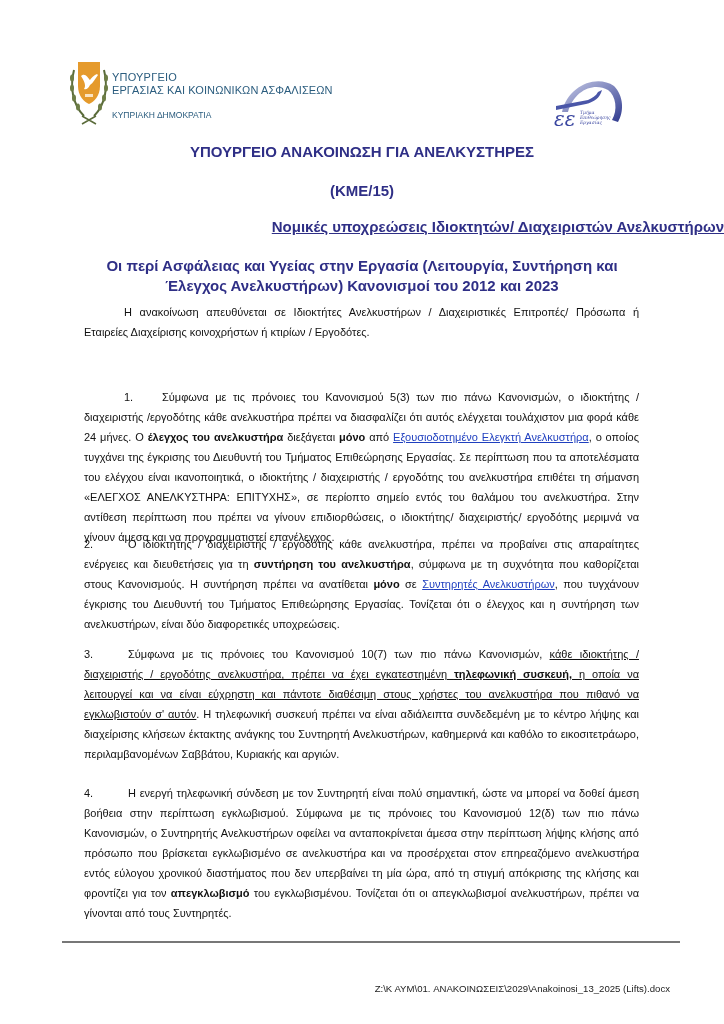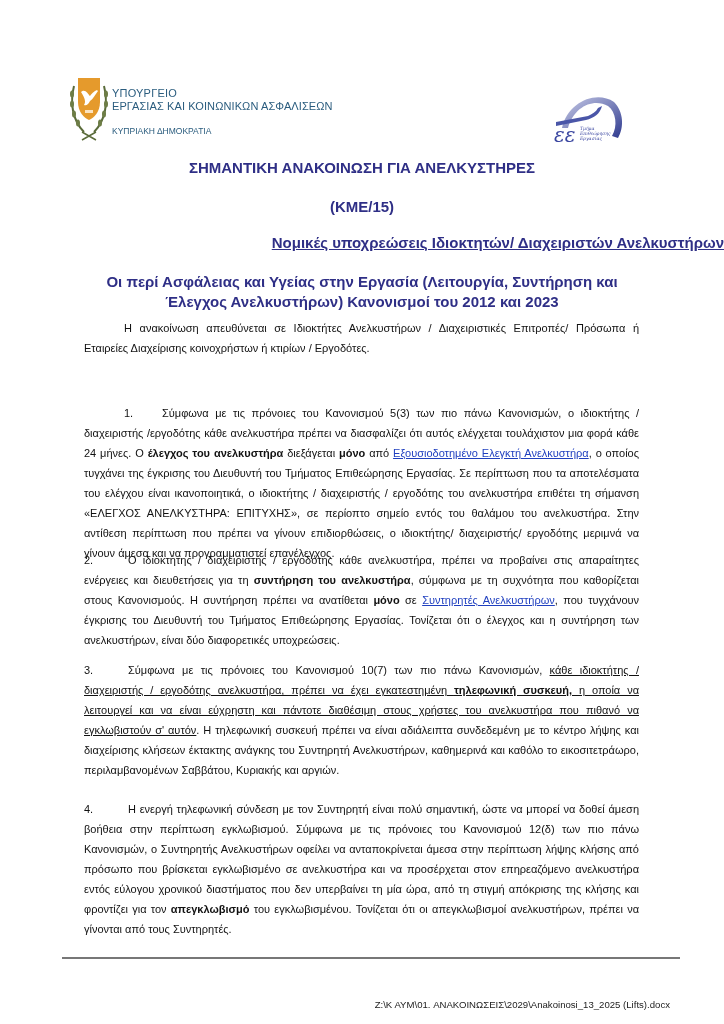--- a/index.html
+++ b/index.html
@@ -1,18 +1,18 @@
 <!DOCTYPE html>
 <html><head>
 <meta charset="utf-8">
 <style>
   html, body { margin: 0; padding: 0; background: #ffffff; }
   body { width: 724px; height: 1024px; position: relative; overflow: hidden;
          font-family: "Liberation Sans", sans-serif; color: #111; }
-  .page { position: absolute; left: 0; top: 16px; width: 724px; height: 932px; }
+  .page { position: absolute; left: 0; top: 0; width: 724px; height: 932px; }
 
   
   .ministry { position: absolute; left: 68px; top: 56px; width: 360px; height: 70px; }
   .crest { position: absolute; left: 0; top: 0; width: 42px; height: 70px; }
   .ministry-text { position: absolute; left: 44px; top: 15px; color: #2a5c7e; }
   .min-l1 { font-size: 11px; letter-spacing: 0.2px; line-height: 12px; }
   .min-l2 { font-size: 11px; font-weight: normal; line-height: 15px; letter-spacing: 0.1px; }
   .min-l3 { font-size: 8.5px; line-height: 12px; margin-top: 11px; }
   .dli-logo { position: absolute; left: 548px; top: 72px; width: 78px; height: 58px; }
 
@@ -86,21 +86,21 @@
       </linearGradient>
     </defs>
     <path d="M14 40 C20 14, 48 2, 66 14 C76 24, 76 40, 70 50 L64 48 C70 38, 68 24, 60 18 C46 10, 26 18, 20 40 Z" fill="url(#g1)"></path>
     <path d="M8 34 L40 28 C44 26, 48 24, 50 20 L54 18 C52 26, 46 30, 38 32 L8 38 Z" fill="#4a56a8"></path>
     <text x="6" y="54" font-family="DejaVu Serif, serif" font-size="20" font-style="italic" fill="#3a46a0">εε</text>
     <text x="32" y="42" font-family="DejaVu Serif, serif" font-size="4.5" font-style="italic" fill="#3a46a0">Τμήμα</text>
     <text x="32" y="47" font-family="DejaVu Serif, serif" font-size="4.5" font-style="italic" fill="#3a46a0">Επιθεώρησης</text>
     <text x="32" y="52" font-family="DejaVu Serif, serif" font-size="4.5" font-style="italic" fill="#3a46a0">Εργασίας</text>
   </svg>
 
-  <div class="title t1">ΣΗΜΑΝΤΙΚΗ ΑΝΑΚΟΙΝΩΣΗ ΓΙΑ ΑΝΕΛΚΥΣΤΗΡΕΣ</div>
+  <div class="title t1">ΥΠΟΥΡΓΕΙΟ ΑΝΑΚΟΙΝΩΣΗ ΓΙΑ ΑΝΕΛΚΥΣΤΗΡΕΣ</div>
   <div class="title t2">(ΚΜΕ/15)</div>
   <div class="title t3">Νομικές υποχρεώσεις Ιδιοκτητών/ Διαχειριστών Ανελκυστήρων</div>
   <div class="title t4">
     <div>Οι περί Ασφάλειας και Υγείας στην Εργασία (Λειτουργία, Συντήρηση και</div>
     <div>Έλεγχος Ανελκυστήρων) Κανονισμοί του 2012 και 2023</div>
   </div>
 
   <div class="body-text p0"><span class="indent"></span><span>Η ανακοίνωση απευθύνεται σε Ιδιοκτήτες Ανελκυστήρων / Διαχειριστικές Επιτροπές/ Πρόσωπα ή Εταιρείες Διαχείρισης κοινοχρήστων ή κτιρίων / Εργοδότες.</span></div>
 
   <div class="body-text p1"><span class="indent"></span><span class="num1">1.</span><span>Σύμφωνα με τις πρόνοιες του Κανονισμού 5(3) των πιο πάνω Κανονισμών, ο ιδιοκτήτης /διαχειριστής /εργοδότης κάθε ανελκυστήρα πρέπει να διασφαλίζει ότι αυτός ελέγχεται τουλάχιστον μια φορά κάθε 24 μήνες. Ο </span><b>έλεγχος του ανελκυστήρα</b><span> διεξάγεται </span><b>μόνο</b><span> από </span><a class="link">Εξουσιοδοτημένο Ελεγκτή Ανελκυστήρα</a><span>, ο οποίος τυγχάνει της έγκρισης του Διευθυντή του Τμήματος Επιθεώρησης Εργασίας. Σε περίπτωση που τα αποτελέσματα του ελέγχου είναι ικανοποιητικά, ο ιδιοκτήτης / διαχειριστής / εργοδότης του ανελκυστήρα επιθέτει τη σήμανση «ΕΛΕΓΧΟΣ ΑΝΕΛΚΥΣΤΗΡΑ: ΕΠΙΤΥΧΗΣ», σε περίοπτο σημείο εντός του θαλάμου του ανελκυστήρα. Στην αντίθεση περίπτωση που πρέπει να γίνουν επιδιορθώσεις, ο ιδιοκτήτης/ διαχειριστής/ εργοδότης μεριμνά να γίνουν άμεσα και να προγραμματιστεί επανέλεγχος.</span></div>

